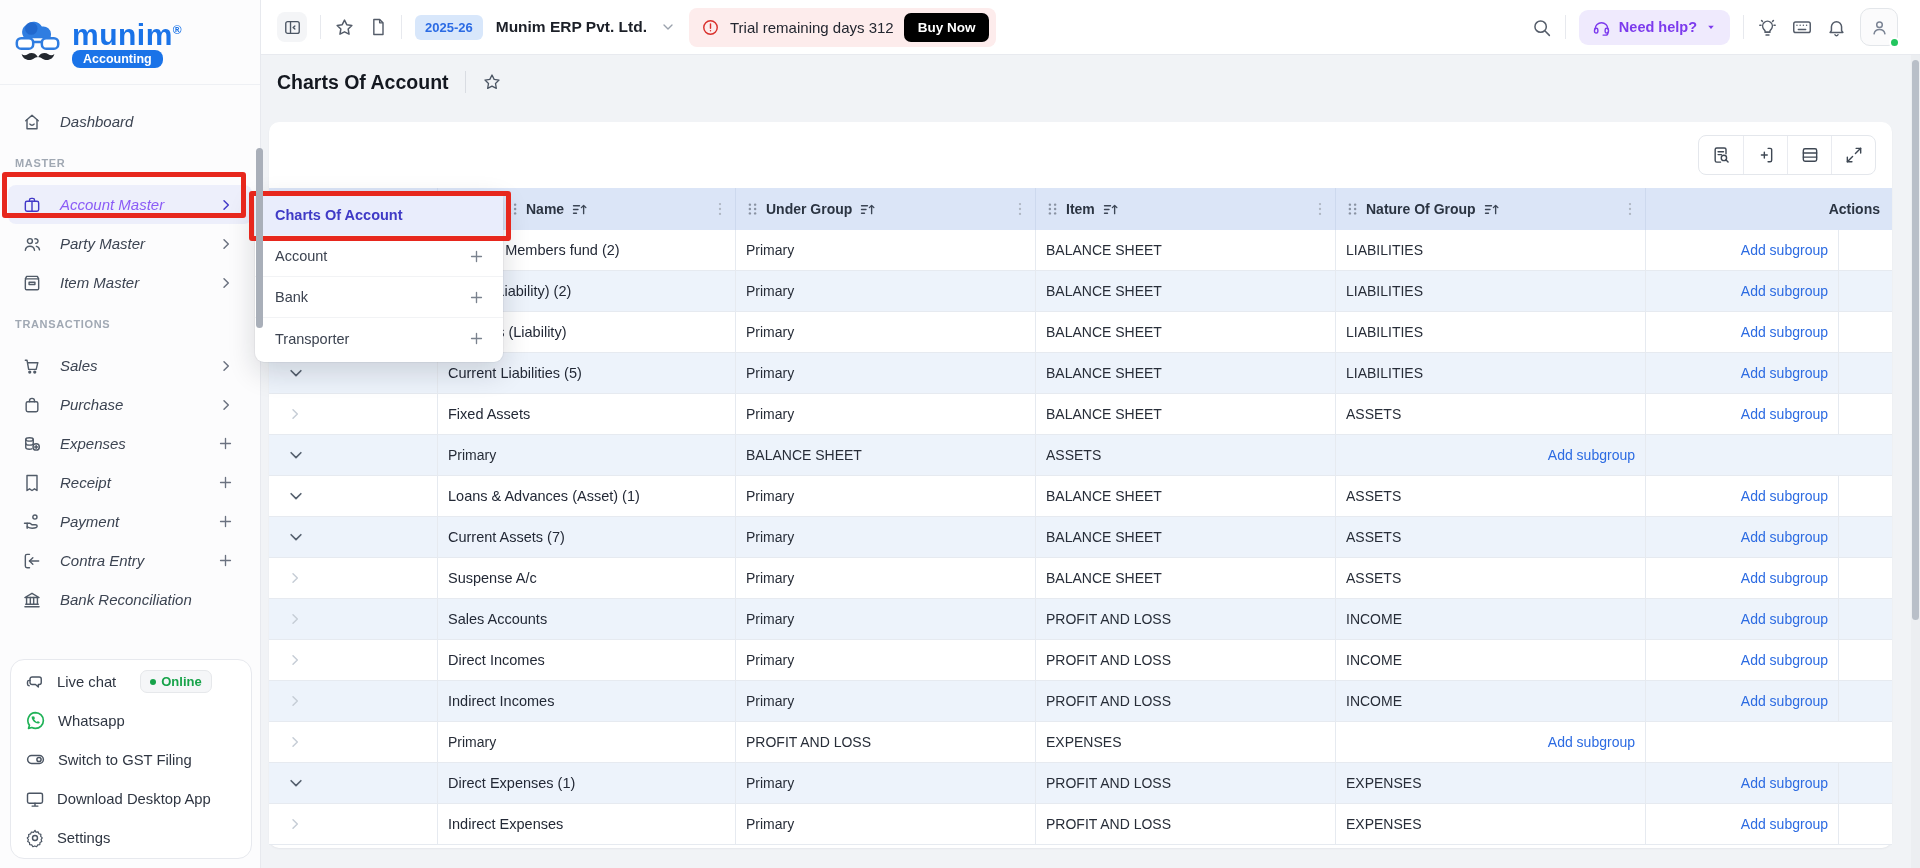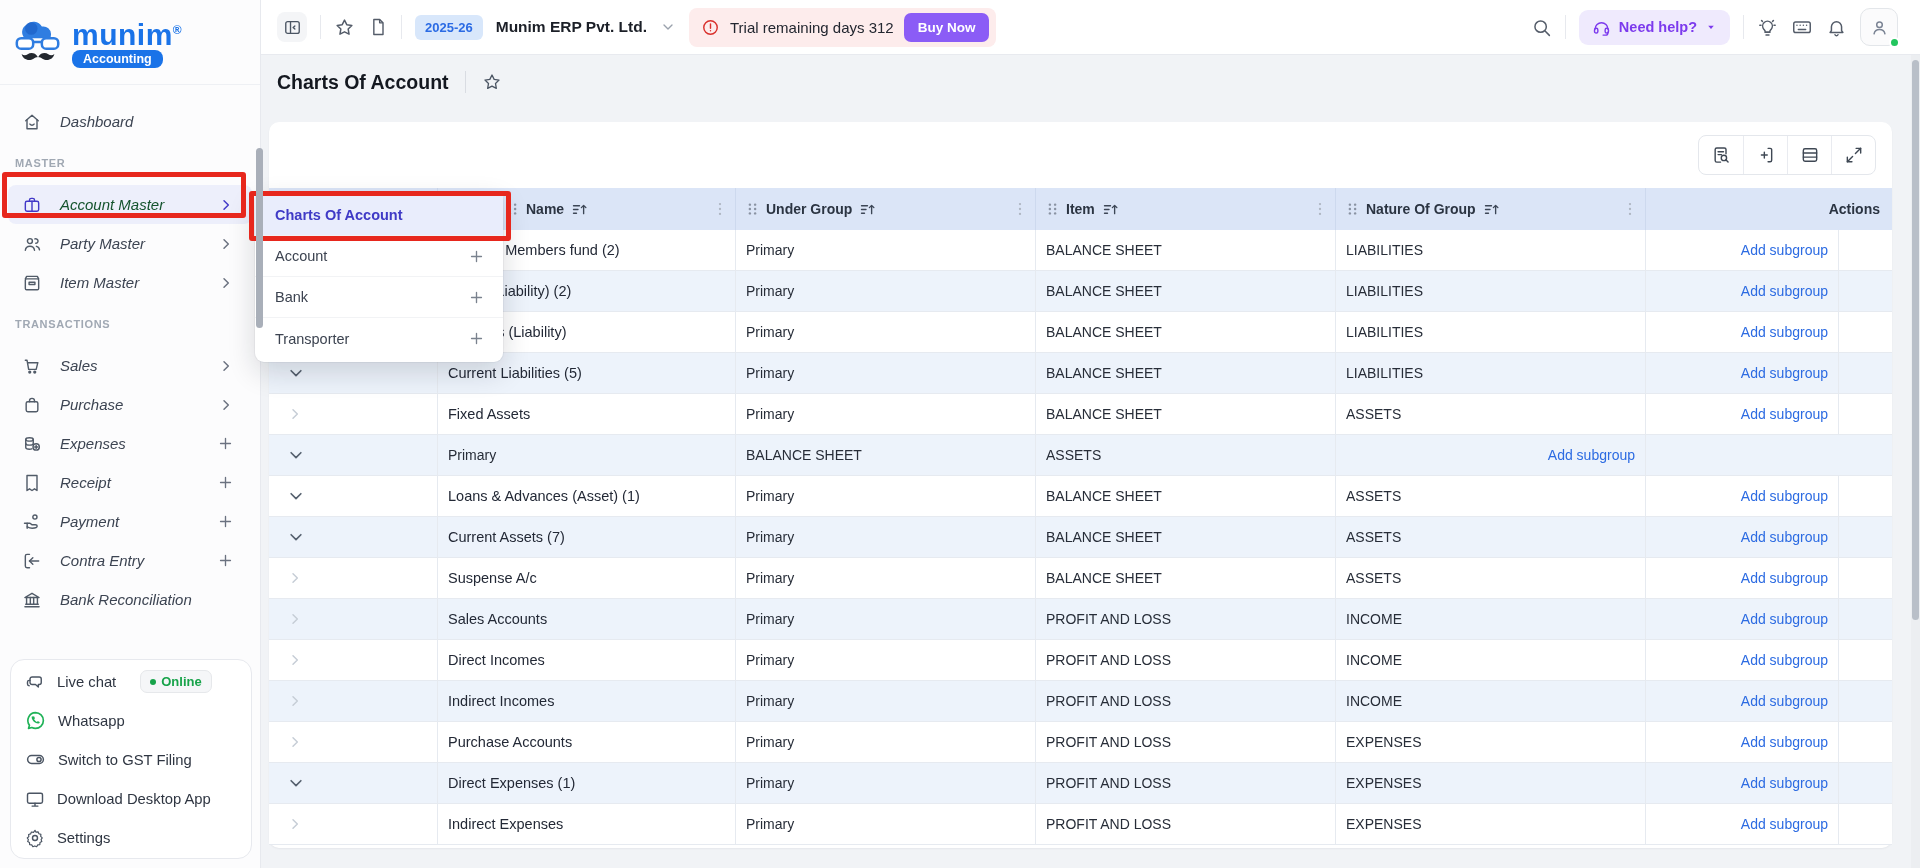--- a/index.html
+++ b/index.html
@@ -12,21 +12,21 @@
   .logo-block { height:85px; border-bottom:1px solid #eef0f4; display:flex; align-items:center; padding-left:12px; gap:8px; }
   .logo-text { display:flex; flex-direction:column; align-items:flex-start; }
   .logo-word { font-size:30px; font-weight:bold; color:#1a73e8; letter-spacing:0.5px; line-height:26px; }
   .logo-word sup { font-size:12px; }
   .logo-badge { background:#1a73e8; color:#fff; font-size:12.5px; font-weight:bold; border-radius:8px; padding:2px 11px; margin-top:2px; }
   .nav { padding-top:17px; }
   .section-label { height:44px; display:flex; align-items:center; padding-left:15px; font-size:11px; font-weight:bold; color:#a0a8b3; letter-spacing:0.06em; }
   .nav-item { height:39px; display:flex; align-items:center; gap:18px; padding:0 18px 0 14px; margin:0 8px; border-radius:8px; font-size:15px; color:#3c4452; cursor:pointer;font-style:italic; }
   .nav-item .ic { color:#515b68; }
   .nav-item .right { margin-left:auto; color:#6b7280; }
-  .nav-item.active { background:#edeffb; color:#14532d; }
+  .nav-item.active { background:#edeffb; color:#8b5cf6; }
   .nav-item.active .ic, .nav-item.active .right { color:#4239c8; }
   .ic { display:inline-flex; align-items:center; justify-content:center; }
   .ic svg { display:block; }
 
   .side-footer { position:absolute; left:10px; top:659px; width:242px; height:200px; background:#fff; border:1px solid #e7e9ee; border-radius:14px; padding-top:2px; }
   .foot-item { height:39px; display:flex; align-items:center; gap:12px; padding:0 12px 0 14px; font-size:14.8px; color:#2f3642; cursor:pointer; }
   .foot-item .ic { color:#4b5563; }
   .foot-item .ic.green { color:#1fb257; }
   .online-pill { margin-left:12px; display:flex; align-items:center; gap:5px; background:#f5f6f8; border:1px solid #e6e8eb; border-radius:7px; padding:3px 9px; font-size:13px; color:#17a34a; font-weight:bold; }
   .online-dot { width:6px; height:6px; border-radius:50%; background:#17a34a; }
@@ -37,21 +37,21 @@
   .topbar { position:absolute; left:261px; top:0; width:1659px; height:55px; background:#fff; border-bottom:1px solid #e8eaef; display:flex; align-items:center; padding:0 22px 0 16px; gap:13px; z-index:20; }
   .panel-btn { width:30px; height:30px; border-radius:8px; background:#f4f5f7; display:flex; align-items:center; justify-content:center; color:#4b5563; cursor:pointer; }
   .vdiv { width:1px; height:24px; background:#e7e9ee; }
   .tb-icon { color:#545c69; cursor:pointer; display:inline-flex; }
   .year-badge { background:#d8e7fb; color:#2b6be4; font-size:13px; font-weight:bold; border-radius:6px; padding:5px 10px; cursor:pointer; }
   .company { font-size:15.5px; font-weight:600; color:#1b1f27; }
   .company-caret { color:#9aa1ac; display:inline-flex; cursor:pointer; }
   .trial-pill { display:flex; align-items:center; gap:10px; background:#fdecec; border-radius:8px; padding:5px 7px 5px 12px; }
   .trial-ic { color:#d9302c; display:inline-flex; }
   .trial-text { font-size:15px; color:#232730; }
-  .buy-now { background:#8b5cf6; color:#fff; font-size:13.5px; font-weight:bold; border:none; border-radius:7px; padding:7px 14px; cursor:pointer; }
+  .buy-now { background:#000000; color:#fff; font-size:13.5px; font-weight:bold; border:none; border-radius:7px; padding:7px 14px; cursor:pointer; }
   .flex-sp { flex:1; }
   .help-btn { display:flex; align-items:center; gap:8px; background:#efeafd; border-radius:9px; padding:8px 13px; color:#7c3aed; font-size:14.5px; font-weight:600; cursor:pointer; }
   .profile-btn { position:relative; width:38px; height:38px; border:1px solid #e3e6ea; border-radius:10px; background:#fbfbfc; display:flex; align-items:center; justify-content:center; color:#7b8494; cursor:pointer; }
   .profile-dot { position:absolute; right:-3px; bottom:-3px; width:11px; height:11px; background:#22c55e; border:2px solid #fff; border-radius:50%; }
 
   
   .page-head { position:absolute; left:277px; top:61px; height:42px; display:flex; align-items:center; gap:16px; z-index:5; }
   .page-title { font-size:19.5px; font-weight:bold; color:#141820; }
   .page-head .vdiv { height:22px; background:#d9dce2; }
   .fav-star { color:#4b5563; cursor:pointer; display:inline-flex; }
@@ -797,21 +797,20 @@
             <div class="cell spacer-c"></div>
           </div>
           <div class="g-row">
             <div class="cell">
               <span class="ic exp-btn muted">
                 <svg width="16" height="16" viewBox="0 0 24 24" fill="none" stroke="currentColor" stroke-width="2.2" stroke-linecap="round" stroke-linejoin="round">
                   <path d="M9 5.5l6.5 6.5L9 18.5"></path>
                 </svg>
               </span>
             </div>
-            <div class="cell name-c">Purchase Accounts</div>
             <div class="cell">Primary</div>
             <div class="cell">PROFIT AND LOSS</div>
             <div class="cell">EXPENSES</div>
             <div class="cell act-c">
               <span class="add-link">Add subgroup</span>
             </div>
             <div class="cell spacer-c"></div>
           </div>
           <div class="g-row alt">
             <div class="cell">

